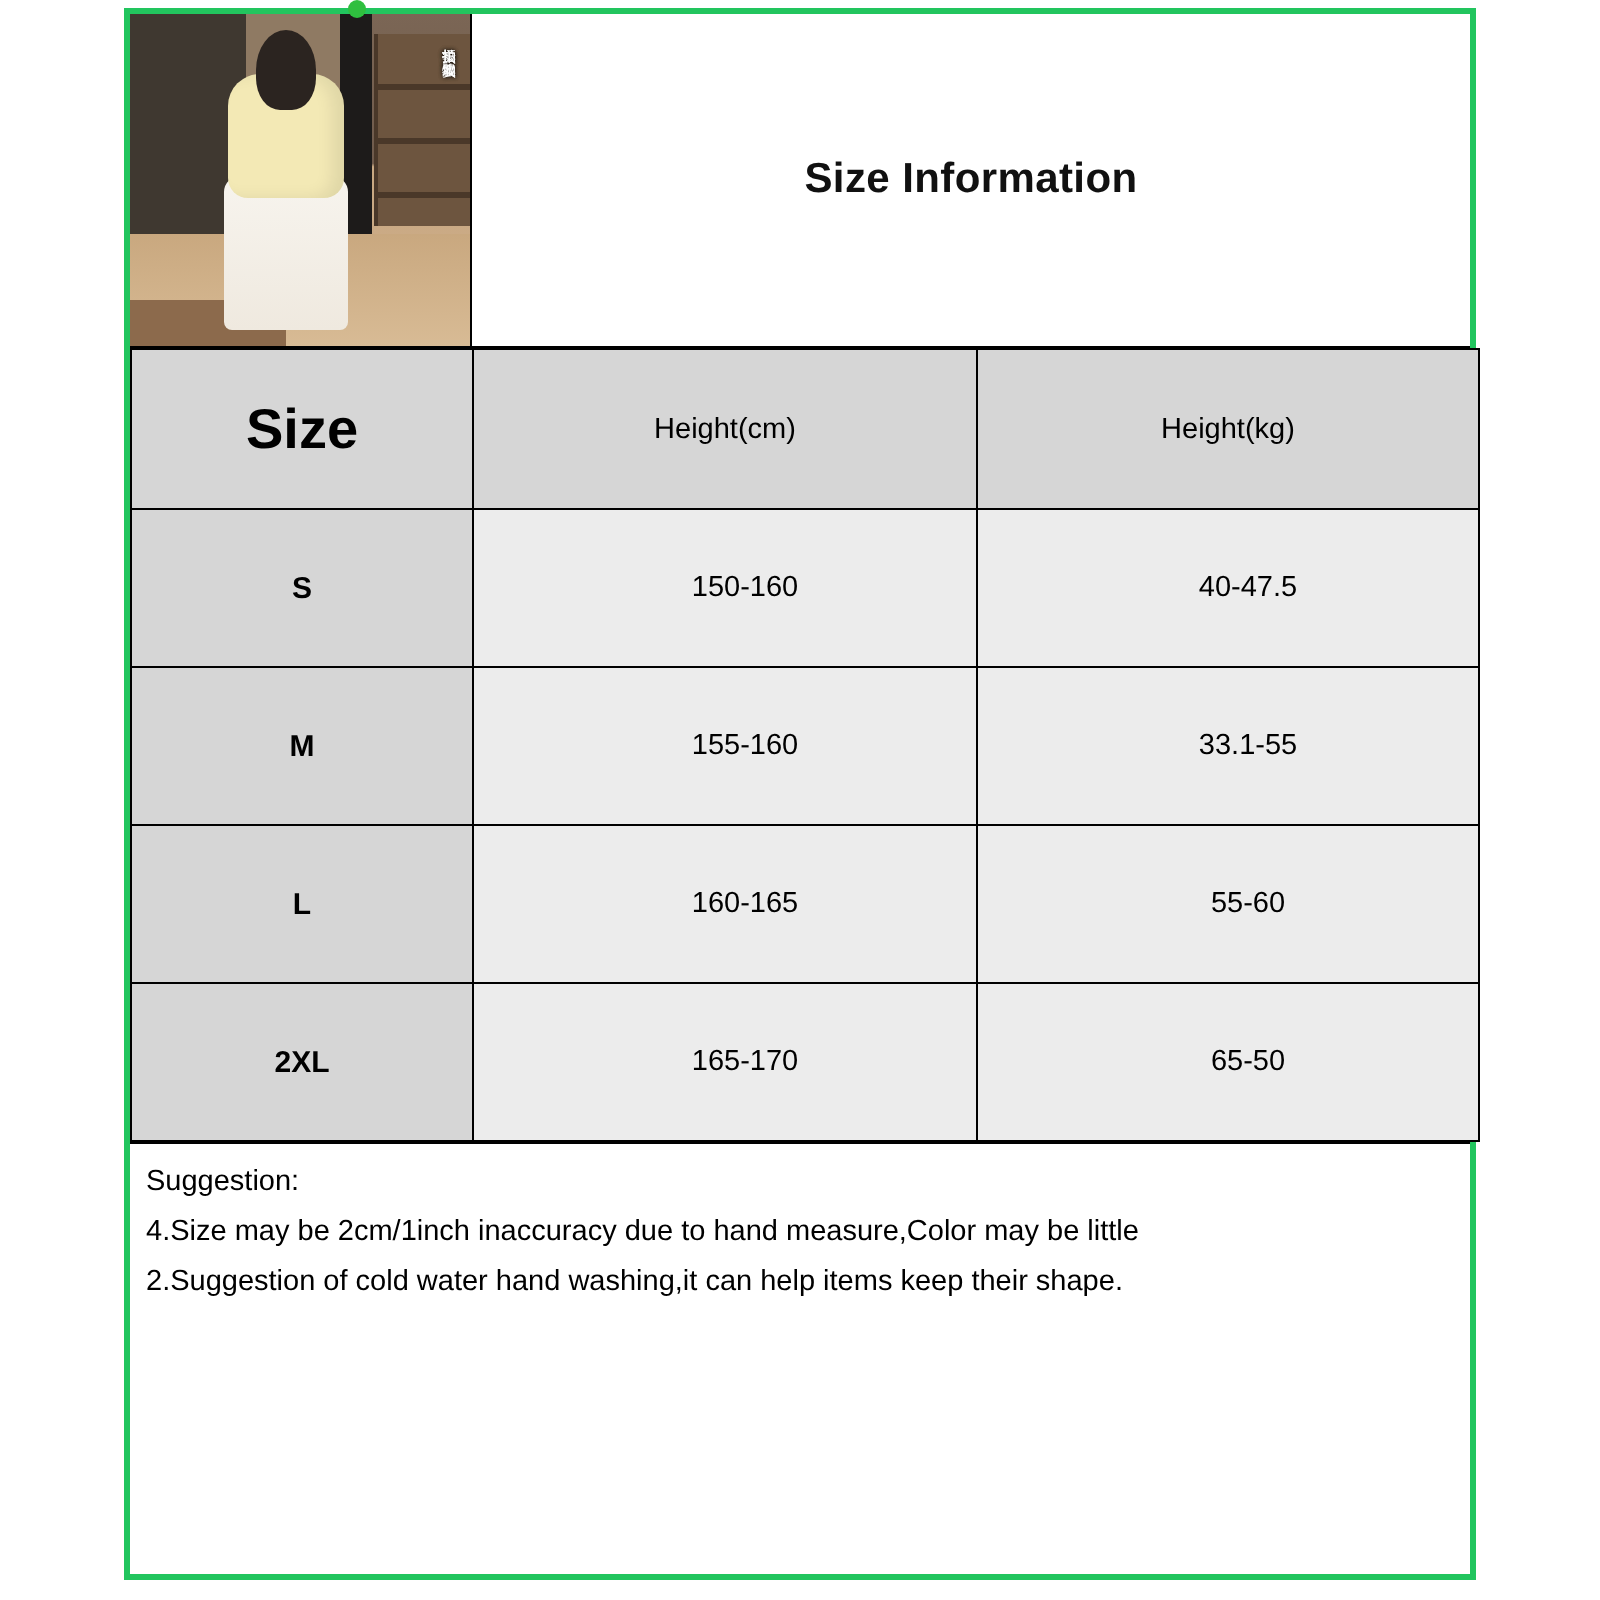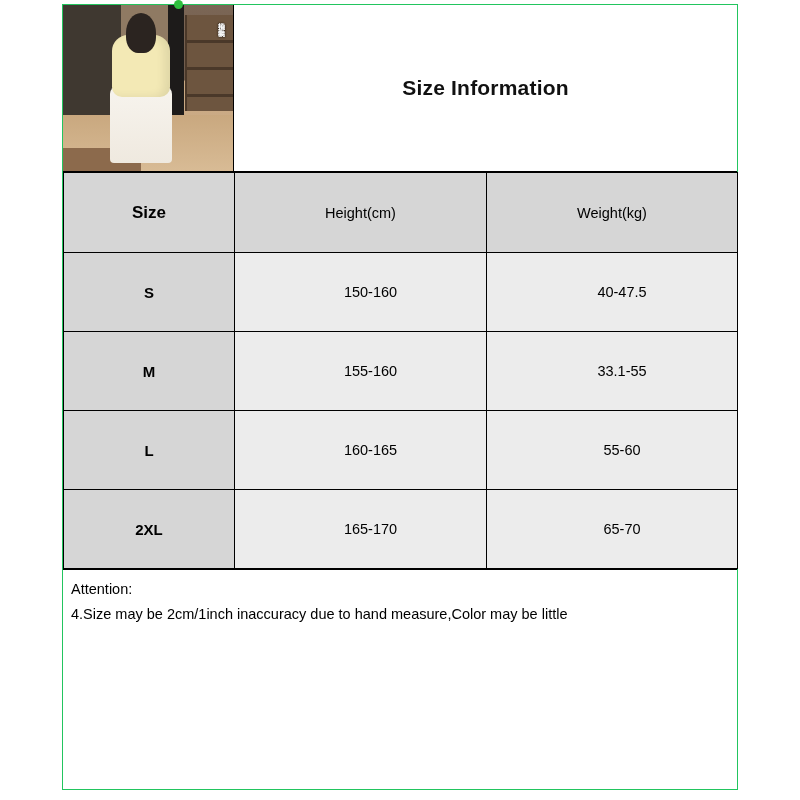--- a/index.html
+++ b/index.html
@@ -21,21 +21,21 @@
     background: #ffffff;
     box-sizing: border-box;
   }
   
   .frame {
     position: absolute;
     left: 62px;
     top: 4px;
     width: 676px;
     height: 786px;
-    border: 1px solid #22c55e;
+    border: 3px solid #22c55e;
     box-sizing: border-box;
     background: #ffffff;
   }
   
   .top-row {
     display: flex;
     height: 167px;
     border-bottom: 1px solid #000000;
     box-sizing: border-box;
   }
@@ -171,21 +171,21 @@
   }
   table.size-table col.c1 { width: 171px; }
   table.size-table col.c2 { width: 252px; }
   table.size-table col.c3 { width: 251px; }
 
   .hdr-row th {
     height: 80px;
     background: #d6d6d6;
   }
   .hdr-size {
-    font-size: 17px;
+    font-size: 28px;
     font-weight: bold;
   }
   .hdr-col {
     font-size: 14.5px;
     font-weight: normal;
   }
   .body-row td {
     height: 79px;
     background: #e9e9e9;
   }
@@ -251,21 +251,21 @@
     <table class="size-table">
       <colgroup>
         <col class="c1">
           <col class="c2">
           <col class="c3">
       </colgroup>
       <thead>
         <tr class="hdr-row">
           <th class="hdr-size">Size</th>
           <th class="hdr-col">Height(cm)</th>
-          <th class="hdr-col">Weight(kg)</th>
+          <th class="hdr-col">Height(kg)</th>
         </tr>
       </thead>
       <tbody>
         <tr class="body-row">
           <td class="size-cell">S</td>
           <td class="val-cell">150-160</td>
           <td class="val-cell">40-47.5</td>
         </tr>
         <tr class="body-row">
           <td class="size-cell">M</td>
@@ -273,27 +273,28 @@
           <td class="val-cell">33.1-55</td>
         </tr>
         <tr class="body-row">
           <td class="size-cell">L</td>
           <td class="val-cell">160-165</td>
           <td class="val-cell">55-60</td>
         </tr>
         <tr class="body-row">
           <td class="size-cell">2XL</td>
           <td class="val-cell">165-170</td>
-          <td class="val-cell">65-70</td>
+          <td class="val-cell">65-50</td>
         </tr>
       </tbody>
     </table>
 
     <div class="attention">
-      <p>Attention:</p>
+      <p>Suggestion:</p>
       <p>4.Size may be 2cm/1inch inaccuracy due to hand measure,Color may be little</p>
+      <p>2.Suggestion of cold water hand washing,it can help items keep their shape.</p>
     </div>
 
   </div>
 
   <div class="green-dot"></div>
 
 </div>
 
 </body></html>

